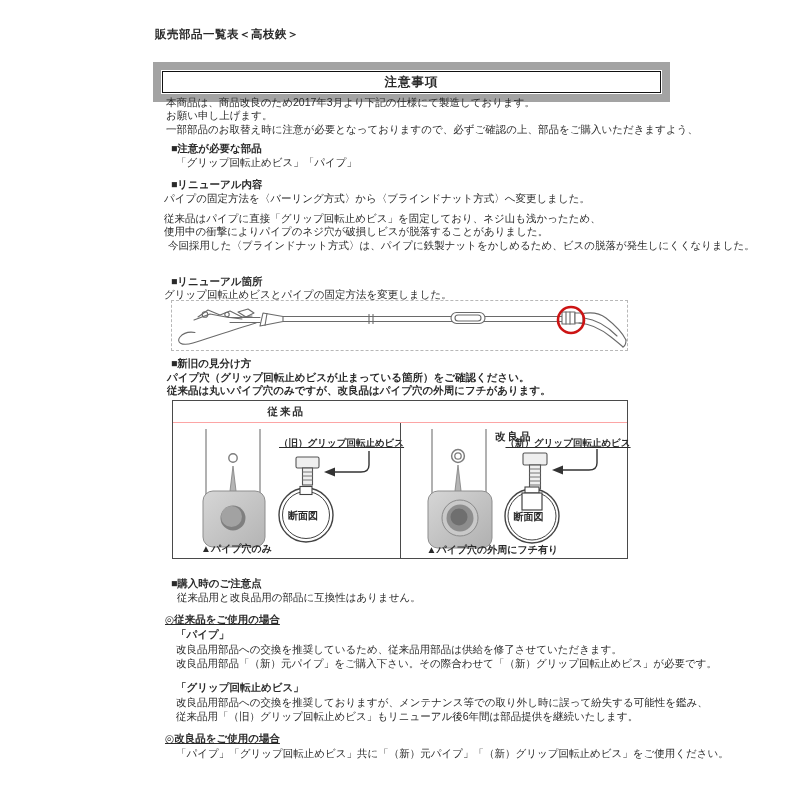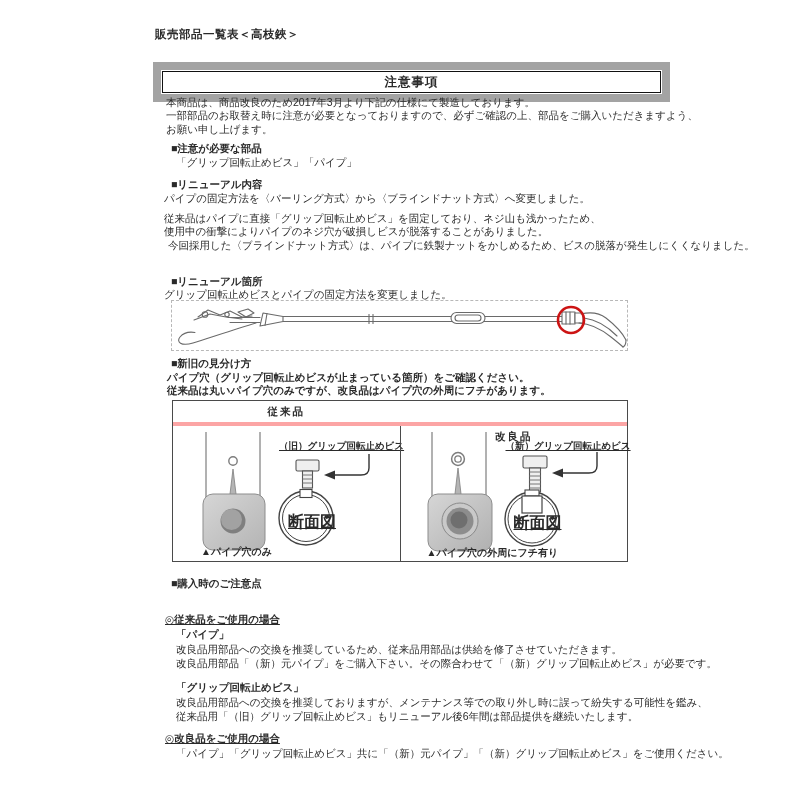--- a/index.html
+++ b/index.html
@@ -12,50 +12,50 @@
   .bold{font-weight:bold;}
   .doc-title{font-size:11.5px;font-weight:bold;letter-spacing:.5px;}
   
   .notice-outer{border:8px solid #a3a3a3;background:#fff;}
   .notice-inner{border:1px solid #111;margin:1px;height:20px;display:flex;align-items:center;justify-content:center;}
   .notice-title{font-size:12.5px;font-weight:bold;letter-spacing:1px;}
   
   .diagram-frame{border:1px dashed #b8b8b8;background:#fff;}
   
   .cmp-table{border:1px solid #4a4a4a;background:#fff;}
-  .cmp-header{display:flex;border-bottom:4px solid #fca5a5;height:21px;}
+  .cmp-header{display:flex;border-bottom:1px solid #fca5a5;height:21px;}
   .cmp-header .hcell{flex:1;display:flex;align-items:center;justify-content:center;
     font-size:10.5px;font-weight:bold;letter-spacing:2px;}
   .cmp-header .hcell + .hcell{border-left:1px solid #4a4a4a;margin-top:36px;}
   .cmp-body{display:flex;height:135px;}
   .cmp-cell{flex:1;position:relative;}
   .cmp-cell + .cmp-cell{border-left:1px solid #4a4a4a;}
   .part-label{font-size:9.5px;font-weight:bold;text-decoration:underline;white-space:nowrap;text-align:right;}
-  .section-label{font-size:16px;font-weight:bold;white-space:nowrap;text-decoration:underline;}
+  .section-label{font-size:10px;font-weight:bold;white-space:nowrap;}
   .caption{font-size:10px;font-weight:bold;white-space:nowrap;}
   .underlined{text-decoration:underline;}
   svg{display:block;}
 </style>
 </head>
 <body>
 
 <div class="page">
 
   <div class="abs doc-title" style="left:155px;top:27px;">販売部品一覧表＜高枝鋏＞</div>
 
   <div class="abs notice-outer" style="left:153px;top:62px;width:501px;">
     <div class="notice-inner">
       <span class="notice-title">注意事項</span>
     </div>
   </div>
 
   <div class="abs" style="left:166px;top:96px;">
     <div class="t">本商品は、商品改良のため2017年3月より下記の仕様にて製造しております。</div>
+    <div class="t">お願い申し上げます。</div>
     <div class="t">一部部品のお取替え時に注意が必要となっておりますので、必ずご確認の上、部品をご購入いただきますよう、</div>
-    <div class="t">お願い申し上げます。</div>
   </div>
 
   <div class="abs t bold" style="left:171px;top:142px;">■注意が必要な部品</div>
   <div class="abs t" style="left:176px;top:156px;">「グリップ回転止めビス」「パイプ」</div>
 
   <div class="abs t bold" style="left:171px;top:178px;">■リニューアル内容</div>
   <div class="abs t" style="left:164px;top:192px;">パイプの固定方法を〈バーリング方式〉から〈ブラインドナット方式〉へ変更しました。</div>
   <div class="abs" style="left:164px;top:212px;">
     <div class="t">従来品はパイプに直接「グリップ回転止めビス」を固定しており、ネジ山も浅かったため、</div>
     <div class="t">使用中の衝撃によりパイプのネジ穴が破損しビスが脱落することがありました。</div>
@@ -202,20 +202,21 @@
         </svg>
         <div class="abs part-label" style="left:105px;top:14px;">（新）グリップ回転止めビス</div>
         <div class="abs section-label" style="left:113px;top:87px;">断面図</div>
         <div class="abs caption" style="left:26px;top:120px;">▲パイプ穴の外周にフチ有り</div>
       </div>
 
     </div>
   </div>
 
   <div class="abs t bold" style="left:171px;top:577px;">■購入時のご注意点</div>
+  <div class="abs t" style="left:177px;top:591px;">従来品用と改良品用の部品に互換性はありません。</div>
 
   <div class="abs t bold underlined" style="left:165px;top:613px;">◎従来品をご使用の場合</div>
   <div class="abs t bold" style="left:176px;top:628px;">「パイプ」</div>
   <div class="abs" style="left:176px;top:642px;">
     <div class="t" style="line-height:14px;">改良品用部品への交換を推奨しているため、従来品用部品は供給を修了させていただきます。</div>
     <div class="t" style="line-height:14px;">改良品用部品「（新）元パイプ」をご購入下さい。その際合わせて「（新）グリップ回転止めビス」が必要です。</div>
   </div>
   <div class="abs t bold" style="left:176px;top:681px;">「グリップ回転止めビス」</div>
   <div class="abs" style="left:176px;top:695px;">
     <div class="t" style="line-height:14px;">改良品用部品への交換を推奨しておりますが、メンテナンス等での取り外し時に誤って紛失する可能性を鑑み、</div>

